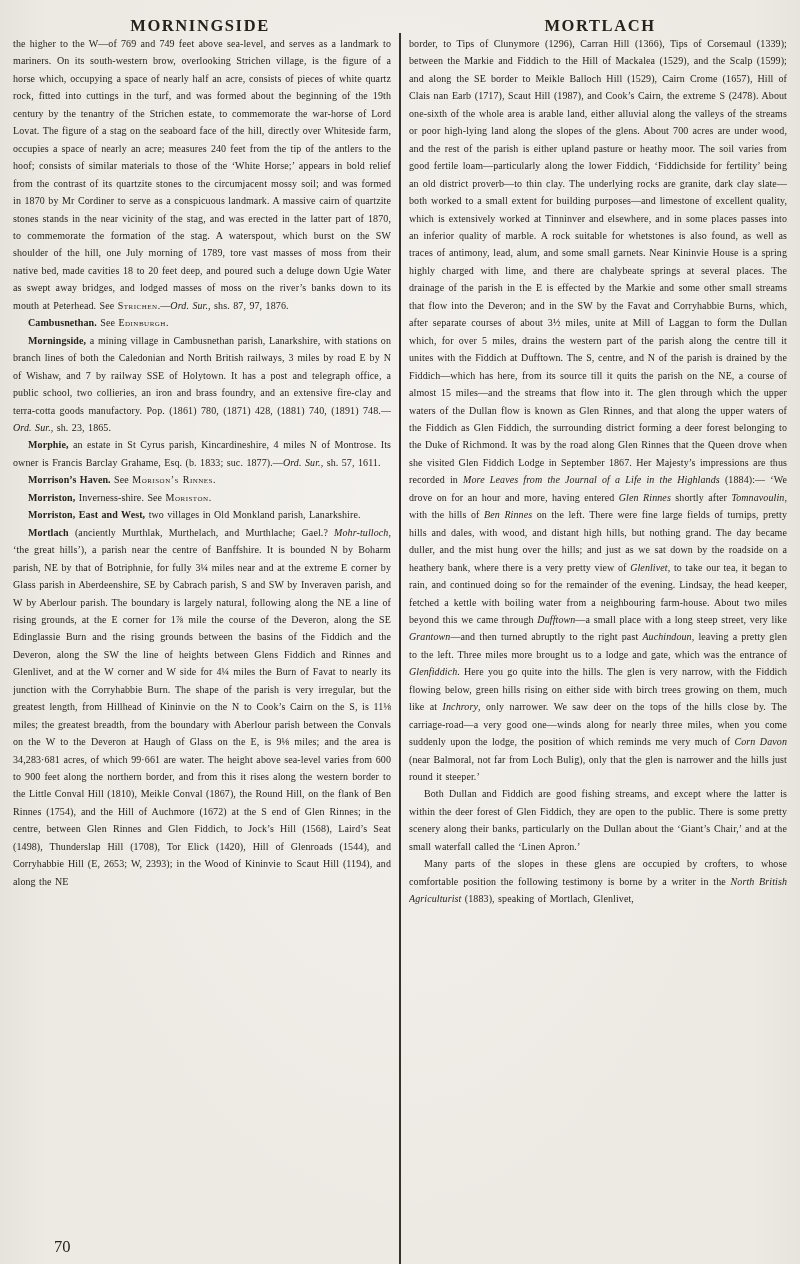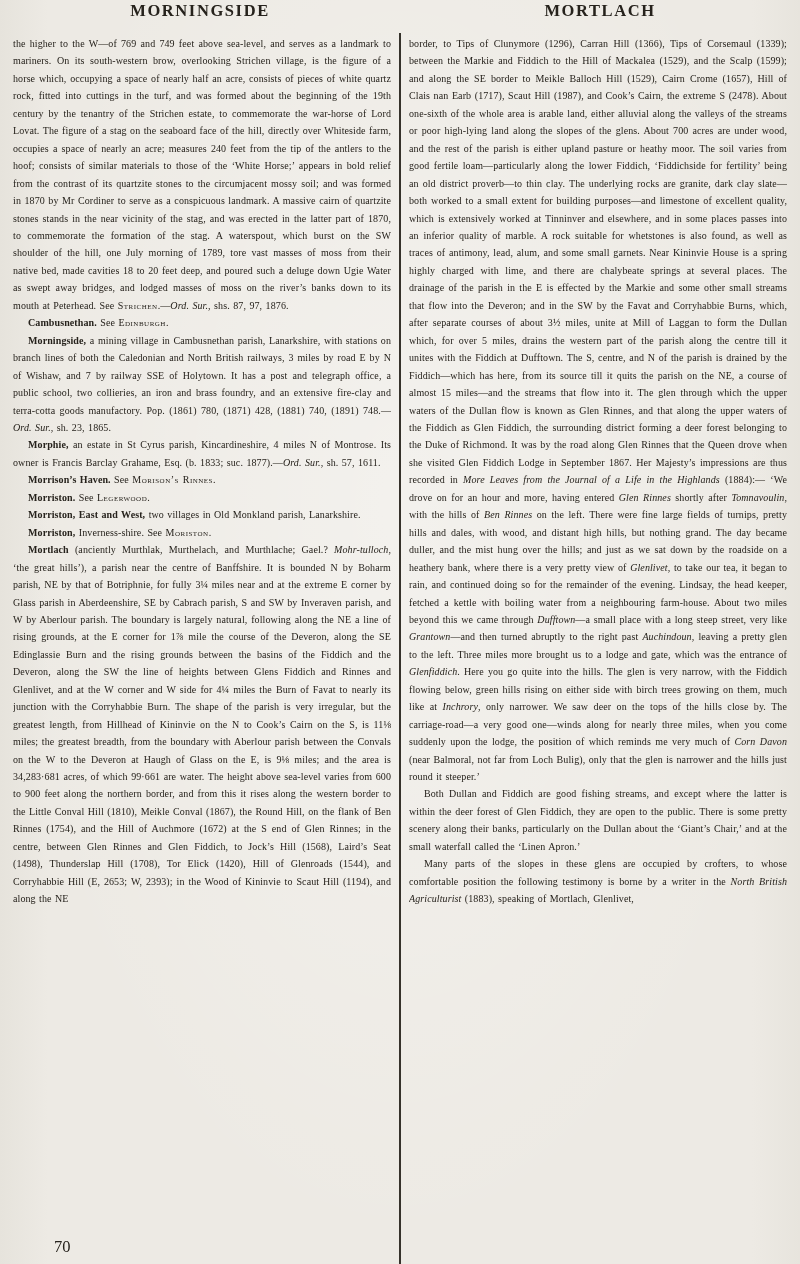--- a/index.html
+++ b/index.html
@@ -12,21 +12,21 @@
     position: relative;
     width: 800px; height: 1264px;
     background:
       radial-gradient(ellipse at 50% 40%, rgba(255,255,255,0.35), rgba(0,0,0,0) 70%),
       linear-gradient(90deg, #e6e3dc 0%, #edeae4 6%, #edeae4 94%, #e7e4dd 100%),
       #ece9e3;
     color: #26221c;
     overflow: hidden;
   }
   .col-header {
-    position: absolute; top: 1px;
+    position: absolute; top: 16px;
     font-weight: bold; font-size: 16.5px; letter-spacing: 1.6px;
     text-align: center;
   }
   .col-header.left  { left: 8px;   width: 384px; }
   .col-header.right { left: 408px; width: 384px; }
   .divider {
     position: absolute;
     left: 399px; top: 33px;
     width: 2px; height: 1231px;
     background: #36322b;
@@ -57,23 +57,22 @@
 <div class="page">
   <div class="col-header left">MORNINGSIDE</div>
   <div class="col-header right">MORTLACH</div>
   <div class="divider"></div>
   <div class="column left">
       <p class="para"><span>the higher to the W—of 769 and 749 feet above sea-level, and serves as a landmark to mariners. On its south-western brow, overlooking Strichen village, is the figure of a horse which, occupying a space of nearly half an acre, consists of pieces of white quartz rock, fitted into cuttings in the turf, and was formed about the beginning of the 19th century by the tenantry of the Strichen estate, to commemorate the war-horse of Lord Lovat. The figure of a stag on the seaboard face of the hill, directly over Whiteside farm, occupies a space of nearly an acre; measures 240 feet from the tip of the antlers to the hoof; consists of similar materials to those of the ‘White Horse;’ appears in bold relief from the contrast of its quartzite stones to the circumjacent mossy soil; and was formed in 1870 by Mr Cordiner to serve as a conspicuous landmark. A massive cairn of quartzite stones stands in the near vicinity of the stag, and was erected in the latter part of 1870, to commemorate the formation of the stag. A waterspout, which burst on the SW shoulder of the hill, one July morning of 1789, tore vast masses of moss from their native bed, made cavities 18 to 20 feet deep, and poured such a deluge down Ugie Water as swept away bridges, and lodged masses of moss on the river’s banks down to its mouth at Peterhead. See </span><span class="sc">Strichen</span><span>.—</span><span class="italic">Ord. Sur.</span><span>, shs. 87, 97, 1876.</span></p>
       <p class="para indent"><span class="bold">Cambusnethan.</span><span> See </span><span class="sc">Edinburgh</span><span>.</span></p>
       <p class="para indent"><span class="bold">Morningside,</span><span> a mining village in Cambusnethan parish, Lanarkshire, with stations on branch lines of both the Caledonian and North British railways, 3 miles by road E by N of Wishaw, and 7 by railway SSE of Holytown. It has a post and telegraph office, a public school, two collieries, an iron and brass foundry, and an extensive fire-clay and terra-cotta goods manufactory. Pop. (1861) 780, (1871) 428, (1881) 740, (1891) 748.—</span><span class="italic">Ord. Sur.</span><span>, sh. 23, 1865.</span></p>
       <p class="para indent"><span class="bold">Morphie,</span><span> an estate in St Cyrus parish, Kincardineshire, 4 miles N of Montrose. Its owner is Francis Barclay Grahame, Esq. (b. 1833; suc. 1877).—</span><span class="italic">Ord. Sur.</span><span>, sh. 57, 1611.</span></p>
       <p class="para indent"><span class="bold">Morrison’s Haven.</span><span> See </span><span class="sc">Morison’s Rinnes</span><span>.</span></p>
-      <p class="para indent"><span class="bold">Morriston.</span><span> See </span><span class="sc">Legerwood</span><span>.</span></p>
+      <p class="para indent"><span class="bold">Morriston,</span><span> Inverness-shire. See </span><span class="sc">Moriston</span><span>.</span></p>
       <p class="para indent"><span class="bold">Morriston, East and West,</span><span> two villages in Old Monkland parish, Lanarkshire.</span></p>
-      <p class="para indent"><span class="bold">Morriston,</span><span> Inverness-shire. See </span><span class="sc">Moriston</span><span>.</span></p>
       <p class="para indent"><span class="bold">Mortlach</span><span> (anciently Murthlak, Murthelach, and Murthlache; Gael.? </span><span class="italic">Mohr-tulloch</span><span>, ‘the great hills’), a parish near the centre of Banffshire. It is bounded N by Boharm parish, NE by that of Botriphnie, for fully 3¼ miles near and at the extreme E corner by Glass parish in Aberdeenshire, SE by Cabrach parish, S and SW by Inveraven parish, and W by Aberlour parish. The boundary is largely natural, following along the NE a line of rising grounds, at the E corner for 1⅞ mile the course of the Deveron, along the SE Edinglassie Burn and the rising grounds between the basins of the Fiddich and the Deveron, along the SW the line of heights between Glens Fiddich and Rinnes and Glenlivet, and at the W corner and W side for 4¼ miles the Burn of Favat to nearly its junction with the Corryhabbie Burn. The shape of the parish is very irregular, but the greatest length, from Hillhead of Kininvie on the N to Cook’s Cairn on the S, is 11⅛ miles; the greatest breadth, from the boundary with Aberlour parish between the Convals on the W to the Deveron at Haugh of Glass on the E, is 9⅛ miles; and the area is 34,283·681 acres, of which 99·661 are water. The height above sea-level varies from 600 to 900 feet along the northern border, and from this it rises along the western border to the Little Conval Hill (1810), Meikle Conval (1867), the Round Hill, on the flank of Ben Rinnes (1754), and the Hill of Auchmore (1672) at the S end of Glen Rinnes; in the centre, between Glen Rinnes and Glen Fiddich, to Jock’s Hill (1568), Laird’s Seat (1498), Thunderslap Hill (1708), Tor Elick (1420), Hill of Glenroads (1544), and Corryhabbie Hill (E, 2653; W, 2393); in the Wood of Kininvie to Scaut Hill (1194), and along the NE</span></p>
     </div>
   <div class="column right">
       <p class="para"><span>border, to Tips of Clunymore (1296), Carran Hill (1366), Tips of Corsemaul (1339); between the Markie and Fiddich to the Hill of Mackalea (1529), and the Scalp (1599); and along the SE border to Meikle Balloch Hill (1529), Cairn Crome (1657), Hill of Clais nan Earb (1717), Scaut Hill (1987), and Cook’s Cairn, the extreme S (2478). About one-sixth of the whole area is arable land, either alluvial along the valleys of the streams or poor high-lying land along the slopes of the glens. About 700 acres are under wood, and the rest of the parish is either upland pasture or heathy moor. The soil varies from good fertile loam—particularly along the lower Fiddich, ‘Fiddichside for fertility’ being an old district proverb—to thin clay. The underlying rocks are granite, dark clay slate—both worked to a small extent for building purposes—and limestone of excellent quality, which is extensively worked at Tinninver and elsewhere, and in some places passes into an inferior quality of marble. A rock suitable for whetstones is also found, as well as traces of antimony, lead, alum, and some small garnets. Near Kininvie House is a spring highly charged with lime, and there are chalybeate springs at several places. The drainage of the parish in the E is effected by the Markie and some other small streams that flow into the Deveron; and in the SW by the Favat and Corryhabbie Burns, which, after separate courses of about 3½ miles, unite at Mill of Laggan to form the Dullan which, for over 5 miles, drains the western part of the parish along the centre till it unites with the Fiddich at Dufftown. The S, centre, and N of the parish is drained by the Fiddich—which has here, from its source till it quits the parish on the NE, a course of almost 15 miles—and the streams that flow into it. The glen through which the upper waters of the Dullan flow is known as Glen Rinnes, and that along the upper waters of the Fiddich as Glen Fiddich, the surrounding district forming a deer forest belonging to the Duke of Richmond. It was by the road along Glen Rinnes that the Queen drove when she visited Glen Fiddich Lodge in September 1867. Her Majesty’s impressions are thus recorded in </span><span class="italic">More Leaves from the Journal of a Life in the Highlands</span><span> (1884):— ‘We drove on for an hour and more, having entered </span><span class="italic">Glen Rinnes</span><span> shortly after </span><span class="italic">Tomnavoulin</span><span>, with the hills of </span><span class="italic">Ben Rinnes</span><span> on the left. There were fine large fields of turnips, pretty hills and dales, with wood, and distant high hills, but nothing grand. The day became duller, and the mist hung over the hills; and just as we sat down by the roadside on a heathery bank, where there is a very pretty view of </span><span class="italic">Glenlivet</span><span>, to take our tea, it began to rain, and continued doing so for the remainder of the evening. Lindsay, the head keeper, fetched a kettle with boiling water from a neighbouring farm-house. About two miles beyond this we came through </span><span class="italic">Dufftown</span><span>—a small place with a long steep street, very like </span><span class="italic">Grantown</span><span>—and then turned abruptly to the right past </span><span class="italic">Auchindoun</span><span>, leaving a pretty glen to the left. Three miles more brought us to a lodge and gate, which was the entrance of </span><span class="italic">Glenfiddich</span><span>. Here you go quite into the hills. The glen is very narrow, with the Fiddich flowing below, green hills rising on either side with birch trees growing on them, much like at </span><span class="italic">Inchrory</span><span>, only narrower. We saw deer on the tops of the hills close by. The carriage-road—a very good one—winds along for nearly three miles, when you come suddenly upon the lodge, the position of which reminds me very much of </span><span class="italic">Corn Davon</span><span> (near Balmoral, not far from Loch Bulig), only that the glen is narrower and the hills just round it steeper.’</span></p>
       <p class="para indent"><span>Both Dullan and Fiddich are good fishing streams, and except where the latter is within the deer forest of Glen Fiddich, they are open to the public. There is some pretty scenery along their banks, particularly on the Dullan about the ‘Giant’s Chair,’ and at the small waterfall called the ‘Linen Apron.’</span></p>
       <p class="para indent"><span>Many parts of the slopes in these glens are occupied by crofters, to whose comfortable position the following testimony is borne by a writer in the </span><span class="italic">North British Agriculturist</span><span> (1883), speaking of Mortlach, Glenlivet,</span></p>
     </div>
   <div class="page-number">70</div>
 </div>
 

